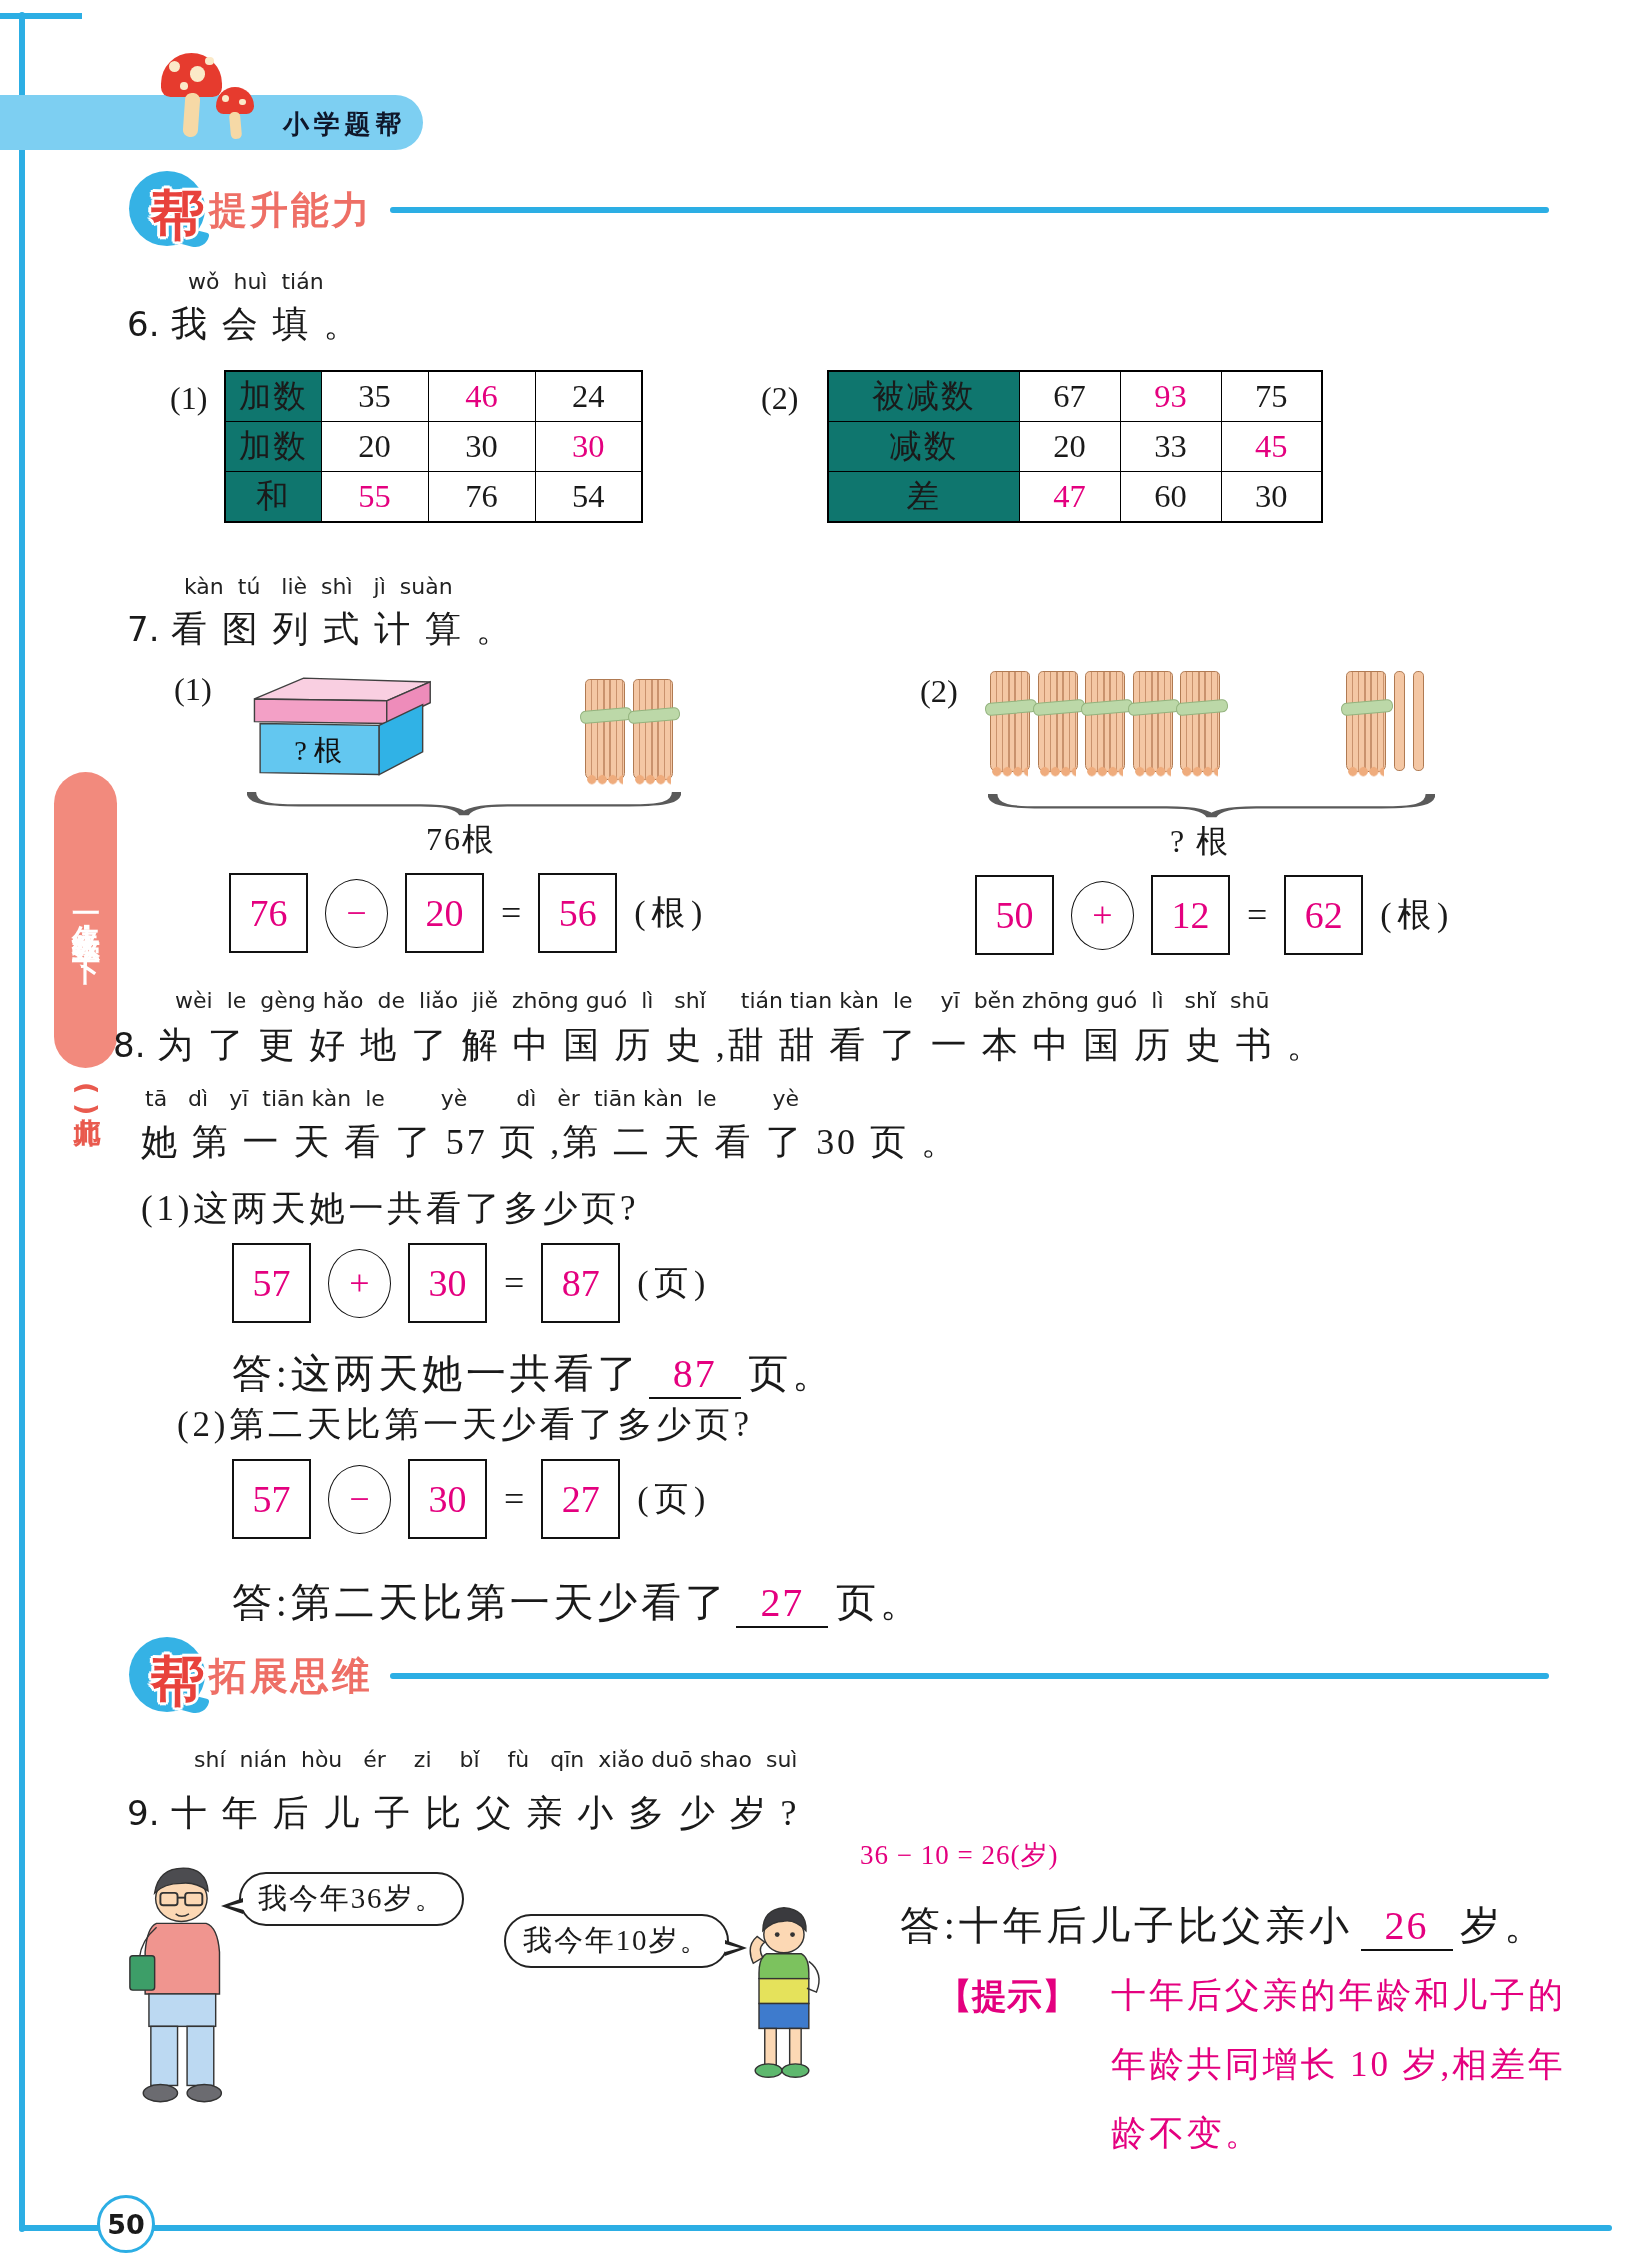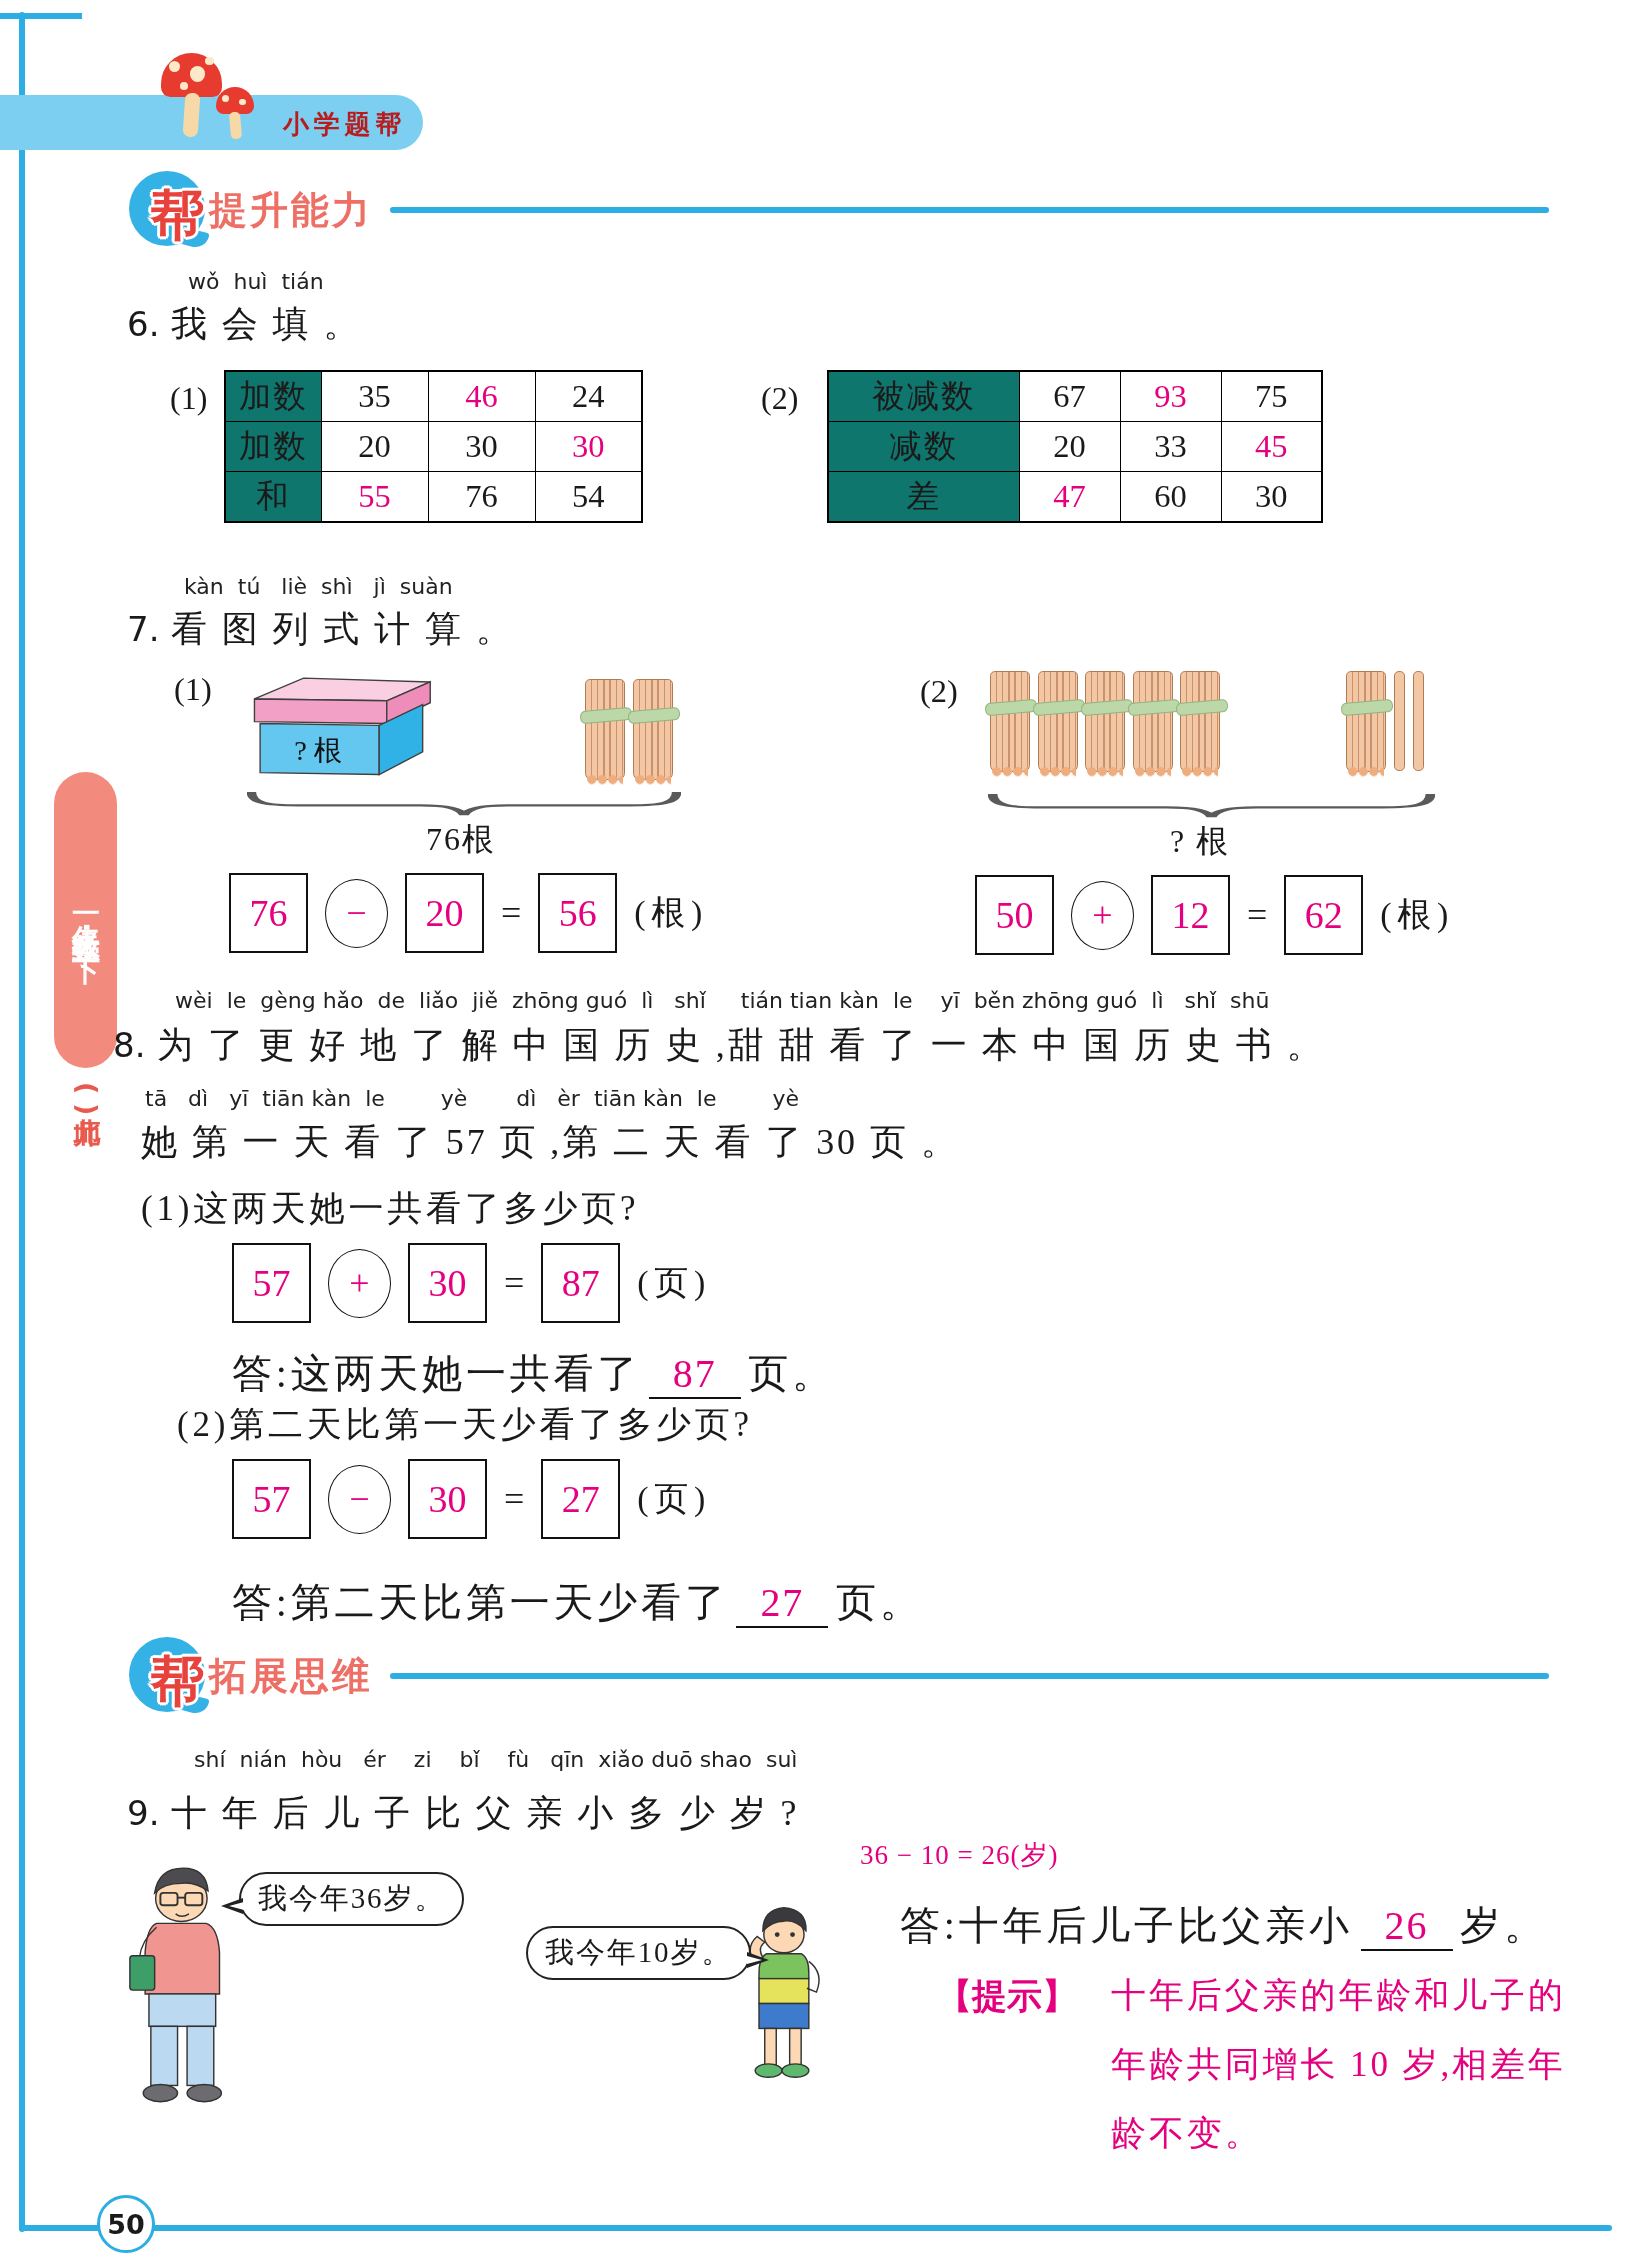--- a/index.html
+++ b/index.html
@@ -8,21 +8,21 @@
   .abs{position:absolute;}
 
   
   .b-left{position:absolute;left:19px;top:11.5px;width:5.7px;height:2220px;background:#2caee4;border-radius:2.9px;}
   .b-bottom{position:absolute;left:19px;top:2225px;width:1593px;height:5.7px;background:#2caee4;border-radius:2.9px;}
   .b-topseg{position:absolute;left:0;top:13.4px;width:82px;height:5.7px;background:#2caee4;}
 
   
   .banner{position:absolute;left:0;top:95px;width:423px;height:55px;background:#7dcff2;border-radius:0 28px 28px 0;}
   .brand{position:absolute;left:283px;top:12.4px;font-size:26px;font-weight:bold;letter-spacing:4.8px;
-         font-family:"DejaVu Sans",sans-serif;color:#b91c1c;}
+         font-family:"DejaVu Sans",sans-serif;color:#0f172a;}
   .mush{position:absolute;left:161px;top:-42px;width:115px;height:105px;}
   .mcap1{position:absolute;left:0;top:0;width:61px;height:44px;background:#e63b2e;border-radius:31px 31px 9.6px 9.6px;}
   .mspot{position:absolute;background:#fbe9c8;border-radius:50%;}
   .mstem1{position:absolute;left:23px;top:40px;width:15.3px;height:44px;background:#f6d9a6;border-radius:6.7px;transform:rotate(4deg);}
   .mcap2{position:absolute;left:55px;top:34px;width:38px;height:27px;background:#e63b2e;border-radius:19px 19px 7.6px 7.6px;}
   .mstem2{position:absolute;left:69px;top:59px;width:10.5px;height:27px;background:#f6d9a6;border-radius:4.8px;transform:rotate(-5deg);}
 
   
   .sec-header{position:absolute;left:129px;width:1443px;height:80px;display:flex;align-items:center;}
   .badge{position:relative;width:80px;height:78px;flex:0 0 auto;}
@@ -342,21 +342,21 @@
     <path d="M34,54 L70,54 Q78,58 78,74 L78,80 L26,80 L26,74 Q26,58 34,54 Z" fill="#7cc25e" stroke="#333" stroke-width="1.5"></path>
     <rect x="26" y="80" width="52" height="26" fill="#e5e25b" stroke="#333" stroke-width="1.5"></rect>
     <path d="M78,62 Q94,74 86,94 L76,90" fill="none" stroke="#333" stroke-width="1.5"></path>
     <rect x="26" y="106" width="52" height="26" fill="#3e7bcd" stroke="#333" stroke-width="1.5"></rect>
     <rect x="32" y="132" width="12" height="38" fill="#fcd8b4" stroke="#333" stroke-width="1.5"></rect>
     <rect x="58" y="132" width="12" height="38" fill="#fcd8b4" stroke="#333" stroke-width="1.5"></rect>
     <ellipse cx="36" cy="176" rx="14" ry="7" fill="#5eb86e" stroke="#333" stroke-width="1.5"></ellipse>
     <ellipse cx="64" cy="176" rx="14" ry="7" fill="#5eb86e" stroke="#333" stroke-width="1.5"></ellipse>
   </svg>
 
-  <div class="bubble tail-right" style="left:526px;top:1914px;margin-top:12px;"><span>我今年10岁。</span></div>
+  <div class="bubble tail-right" style="left:504px;top:1914px;"><span>我今年10岁。</span></div>
 
   <div class="solution" style="left:860px;top:1837px;">36 − 10 = 26(岁)</div>
 
   <div class="ansline" style="left:900px;top:1898px;"><span>答:十年后儿子比父亲小</span><span class="blank">26</span><span>岁。</span></div>
 
   <div class="hint-label" style="left:937px;top:1973px;">【提示】</div>
   <div class="hint-lines" style="left:1111px;top:1961px;"><span>十年后父亲的年龄和儿子的</span><br><span>年龄共同增长 10 岁,相差年</span><br><span>龄不变。</span></div>
 
   <div class="page-circle">
       <span>50</span>

